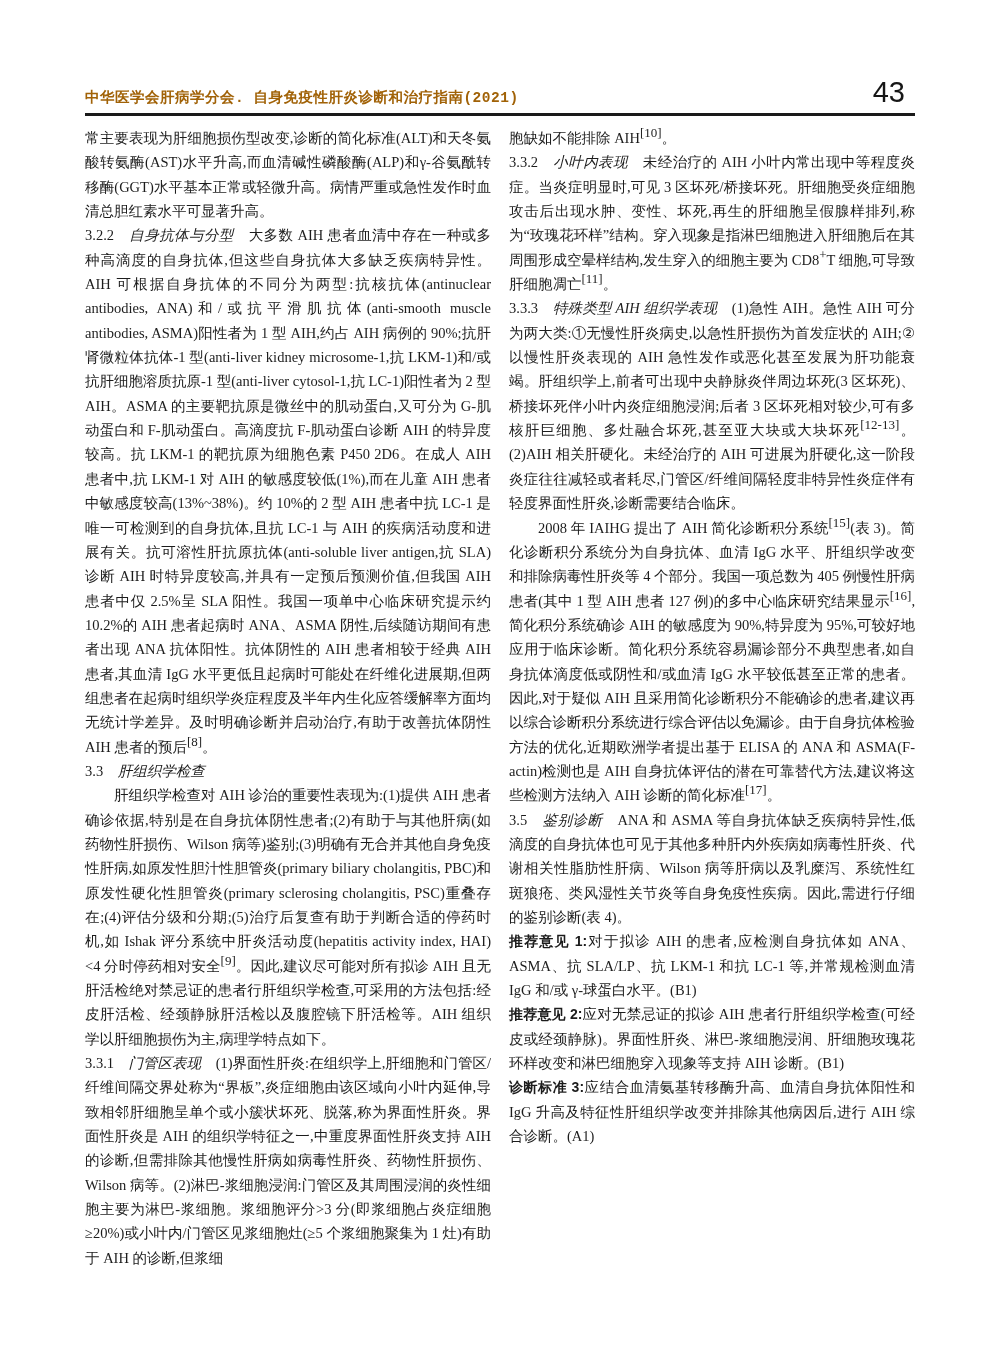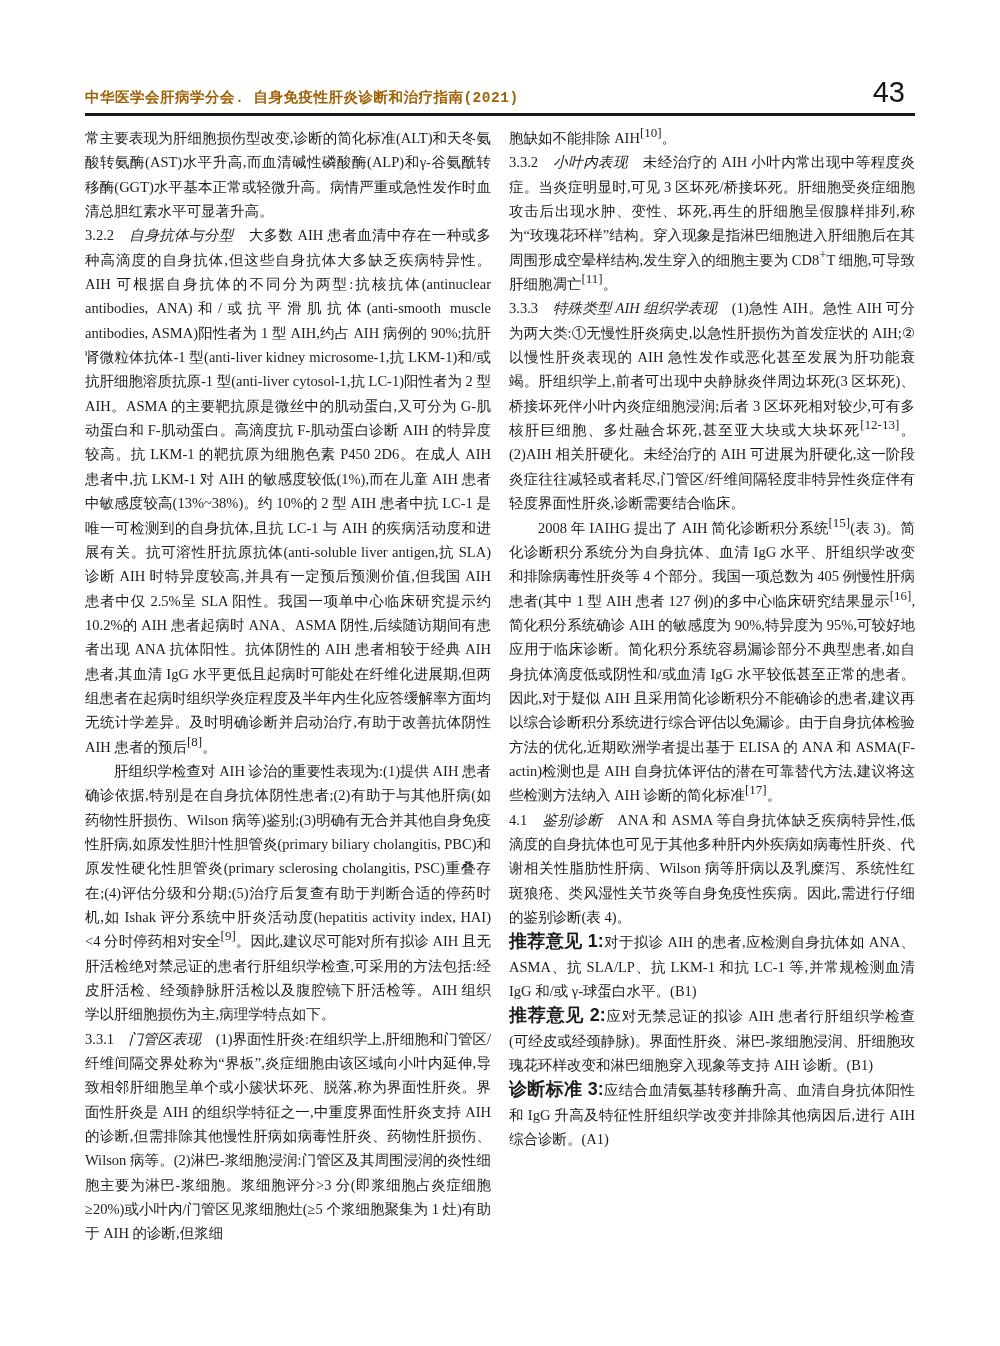--- a/index.html
+++ b/index.html
@@ -58,46 +58,47 @@
     text-justify: inter-character;
     color: #1c1c1c;
   }
   .para { margin: 0; }
   .para.indent { text-indent: 2em; }
   .seg-n { }
   .seg-kai { font-style: italic; }
   .seg-b {
     font-weight: 700;
     font-family: "Liberation Sans", "DejaVu Sans", sans-serif;
-    font-size: 18px;
+    font-size: 14px;
   }
   .seg-sup {
     vertical-align: super;
     font-size: 13px;
     line-height: 0;
   }
 </style>
 </head>
 <body>
 
 <div class="page">
   <div class="header-title">中华医学会肝病学分会. 自身免疫性肝炎诊断和治疗指南(2021)</div>
   <div class="page-number">43</div>
   <div class="header-rule"></div>
   <div class="content">
     <div class="column">
         <p class="para"><span class="seg-n">常主要表现为肝细胞损伤型改变,诊断的简化标准(ALT)和天冬氨酸转氨酶(AST)水平升高,而血清碱性磷酸酶(ALP)和γ-谷氨酰转移酶(GGT)水平基本正常或轻微升高。病情严重或急性发作时血清总胆红素水平可显著升高。</span></p>
         <p class="para"><span class="seg-n">3.2.2</span><span class="seg-kai">　自身抗体与分型　</span><span class="seg-n">大多数 AIH 患者血清中存在一种或多种高滴度的自身抗体,但这些自身抗体大多缺乏疾病特异性。AIH 可根据自身抗体的不同分为两型:抗核抗体(antinuclear antibodies, ANA)和/或抗平滑肌抗体(anti-smooth muscle antibodies, ASMA)阳性者为 1 型 AIH,约占 AIH 病例的 90%;抗肝肾微粒体抗体-1 型(anti-liver kidney microsome-1,抗 LKM-1)和/或抗肝细胞溶质抗原-1 型(anti-liver cytosol-1,抗 LC-1)阳性者为 2 型 AIH。ASMA 的主要靶抗原是微丝中的肌动蛋白,又可分为 G-肌动蛋白和 F-肌动蛋白。高滴度抗 F-肌动蛋白诊断 AIH 的特异度较高。抗 LKM-1 的靶抗原为细胞色素 P450 2D6。在成人 AIH 患者中,抗 LKM-1 对 AIH 的敏感度较低(1%),而在儿童 AIH 患者中敏感度较高(13%~38%)。约 10%的 2 型 AIH 患者中抗 LC-1 是唯一可检测到的自身抗体,且抗 LC-1 与 AIH 的疾病活动度和进展有关。抗可溶性肝抗原抗体(anti-soluble liver antigen,抗 SLA)诊断 AIH 时特异度较高,并具有一定预后预测价值,但我国 AIH 患者中仅 2.5%呈 SLA 阳性。我国一项单中心临床研究提示约 10.2%的 AIH 患者起病时 ANA、ASMA 阴性,后续随访期间有患者出现 ANA 抗体阳性。抗体阴性的 AIH 患者相较于经典 AIH 患者,其血清 IgG 水平更低且起病时可能处在纤维化进展期,但两组患者在起病时组织学炎症程度及半年内生化应答缓解率方面均无统计学差异。及时明确诊断并启动治疗,有助于改善抗体阴性 AIH 患者的预后</span><span class="seg-sup">[8]</span><span class="seg-n">。</span></p>
+        <p class="para"><span class="seg-n">3.3</span><span class="seg-kai">　肝组织学检查</span></p>
         <p class="para indent"><span class="seg-n">肝组织学检查对 AIH 诊治的重要性表现为:(1)提供 AIH 患者确诊依据,特别是在自身抗体阴性患者;(2)有助于与其他肝病(如药物性肝损伤、Wilson 病等)鉴别;(3)明确有无合并其他自身免疫性肝病,如原发性胆汁性胆管炎(primary biliary cholangitis, PBC)和原发性硬化性胆管炎(primary sclerosing cholangitis, PSC)重叠存在;(4)评估分级和分期;(5)治疗后复查有助于判断合适的停药时机,如 Ishak 评分系统中肝炎活动度(hepatitis activity index, HAI)&lt;4 分时停药相对安全</span><span class="seg-sup">[9]</span><span class="seg-n">。因此,建议尽可能对所有拟诊 AIH 且无肝活检绝对禁忌证的患者行肝组织学检查,可采用的方法包括:经皮肝活检、经颈静脉肝活检以及腹腔镜下肝活检等。AIH 组织学以肝细胞损伤为主,病理学特点如下。</span></p>
         <p class="para"><span class="seg-n">3.3.1</span><span class="seg-kai">　门管区表现　</span><span class="seg-n">(1)界面性肝炎:在组织学上,肝细胞和门管区/纤维间隔交界处称为“界板”,炎症细胞由该区域向小叶内延伸,导致相邻肝细胞呈单个或小簇状坏死、脱落,称为界面性肝炎。界面性肝炎是 AIH 的组织学特征之一,中重度界面性肝炎支持 AIH 的诊断,但需排除其他慢性肝病如病毒性肝炎、药物性肝损伤、Wilson 病等。(2)淋巴-浆细胞浸润:门管区及其周围浸润的炎性细胞主要为淋巴-浆细胞。浆细胞评分&gt;3 分(即浆细胞占炎症细胞≥20%)或小叶内/门管区见浆细胞灶(≥5 个浆细胞聚集为 1 灶)有助于 AIH 的诊断,但浆细</span></p>
       </div>
     <div class="column">
         <p class="para"><span class="seg-n">胞缺如不能排除 AIH</span><span class="seg-sup">[10]</span><span class="seg-n">。</span></p>
         <p class="para"><span class="seg-n">3.3.2</span><span class="seg-kai">　小叶内表现　</span><span class="seg-n">未经治疗的 AIH 小叶内常出现中等程度炎症。当炎症明显时,可见 3 区坏死/桥接坏死。肝细胞受炎症细胞攻击后出现水肿、变性、坏死,再生的肝细胞呈假腺样排列,称为“玫瑰花环样”结构。穿入现象是指淋巴细胞进入肝细胞后在其周围形成空晕样结构,发生穿入的细胞主要为 CD8</span><span class="seg-sup">+</span><span class="seg-n">T 细胞,可导致肝细胞凋亡</span><span class="seg-sup">[11]</span><span class="seg-n">。</span></p>
         <p class="para"><span class="seg-n">3.3.3</span><span class="seg-kai">　特殊类型 AIH 组织学表现　</span><span class="seg-n">(1)急性 AIH。急性 AIH 可分为两大类:①无慢性肝炎病史,以急性肝损伤为首发症状的 AIH;②以慢性肝炎表现的 AIH 急性发作或恶化甚至发展为肝功能衰竭。肝组织学上,前者可出现中央静脉炎伴周边坏死(3 区坏死)、桥接坏死伴小叶内炎症细胞浸润;后者 3 区坏死相对较少,可有多核肝巨细胞、多灶融合坏死,甚至亚大块或大块坏死</span><span class="seg-sup">[12-13]</span><span class="seg-n">。(2)AIH 相关肝硬化。未经治疗的 AIH 可进展为肝硬化,这一阶段炎症往往减轻或者耗尽,门管区/纤维间隔轻度非特异性炎症伴有轻度界面性肝炎,诊断需要结合临床。</span></p>
         <p class="para indent"><span class="seg-n">2008 年 IAIHG 提出了 AIH 简化诊断积分系统</span><span class="seg-sup">[15]</span><span class="seg-n">(表 3)。简化诊断积分系统分为自身抗体、血清 IgG 水平、肝组织学改变和排除病毒性肝炎等 4 个部分。我国一项总数为 405 例慢性肝病患者(其中 1 型 AIH 患者 127 例)的多中心临床研究结果显示</span><span class="seg-sup">[16]</span><span class="seg-n">,简化积分系统确诊 AIH 的敏感度为 90%,特异度为 95%,可较好地应用于临床诊断。简化积分系统容易漏诊部分不典型患者,如自身抗体滴度低或阴性和/或血清 IgG 水平较低甚至正常的患者。因此,对于疑似 AIH 且采用简化诊断积分不能确诊的患者,建议再以综合诊断积分系统进行综合评估以免漏诊。由于自身抗体检验方法的优化,近期欧洲学者提出基于 ELISA 的 ANA 和 ASMA(F-actin)检测也是 AIH 自身抗体评估的潜在可靠替代方法,建议将这些检测方法纳入 AIH 诊断的简化标准</span><span class="seg-sup">[17]</span><span class="seg-n">。</span></p>
-        <p class="para"><span class="seg-n">4.1</span><span class="seg-kai">　鉴别诊断　</span><span class="seg-n">ANA 和 ASMA 等自身抗体缺乏疾病特异性,低滴度的自身抗体也可见于其他多种肝内外疾病如病毒性肝炎、代谢相关性脂肪性肝病、Wilson 病等肝病以及乳糜泻、系统性红斑狼疮、类风湿性关节炎等自身免疫性疾病。因此,需进行仔细的鉴别诊断(表 4)。</span></p>
+        <p class="para"><span class="seg-n">3.5</span><span class="seg-kai">　鉴别诊断　</span><span class="seg-n">ANA 和 ASMA 等自身抗体缺乏疾病特异性,低滴度的自身抗体也可见于其他多种肝内外疾病如病毒性肝炎、代谢相关性脂肪性肝病、Wilson 病等肝病以及乳糜泻、系统性红斑狼疮、类风湿性关节炎等自身免疫性疾病。因此,需进行仔细的鉴别诊断(表 4)。</span></p>
         <p class="para"><span class="seg-b">推荐意见 1:</span><span class="seg-n">对于拟诊 AIH 的患者,应检测自身抗体如 ANA、ASMA、抗 SLA/LP、抗 LKM-1 和抗 LC-1 等,并常规检测血清 IgG 和/或 γ-球蛋白水平。(B1)</span></p>
         <p class="para"><span class="seg-b">推荐意见 2:</span><span class="seg-n">应对无禁忌证的拟诊 AIH 患者行肝组织学检查(可经皮或经颈静脉)。界面性肝炎、淋巴-浆细胞浸润、肝细胞玫瑰花环样改变和淋巴细胞穿入现象等支持 AIH 诊断。(B1)</span></p>
         <p class="para"><span class="seg-b">诊断标准 3:</span><span class="seg-n">应结合血清氨基转移酶升高、血清自身抗体阳性和 IgG 升高及特征性肝组织学改变并排除其他病因后,进行 AIH 综合诊断。(A1)</span></p>
       </div>
   </div>
 </div>
 
 </body></html>

